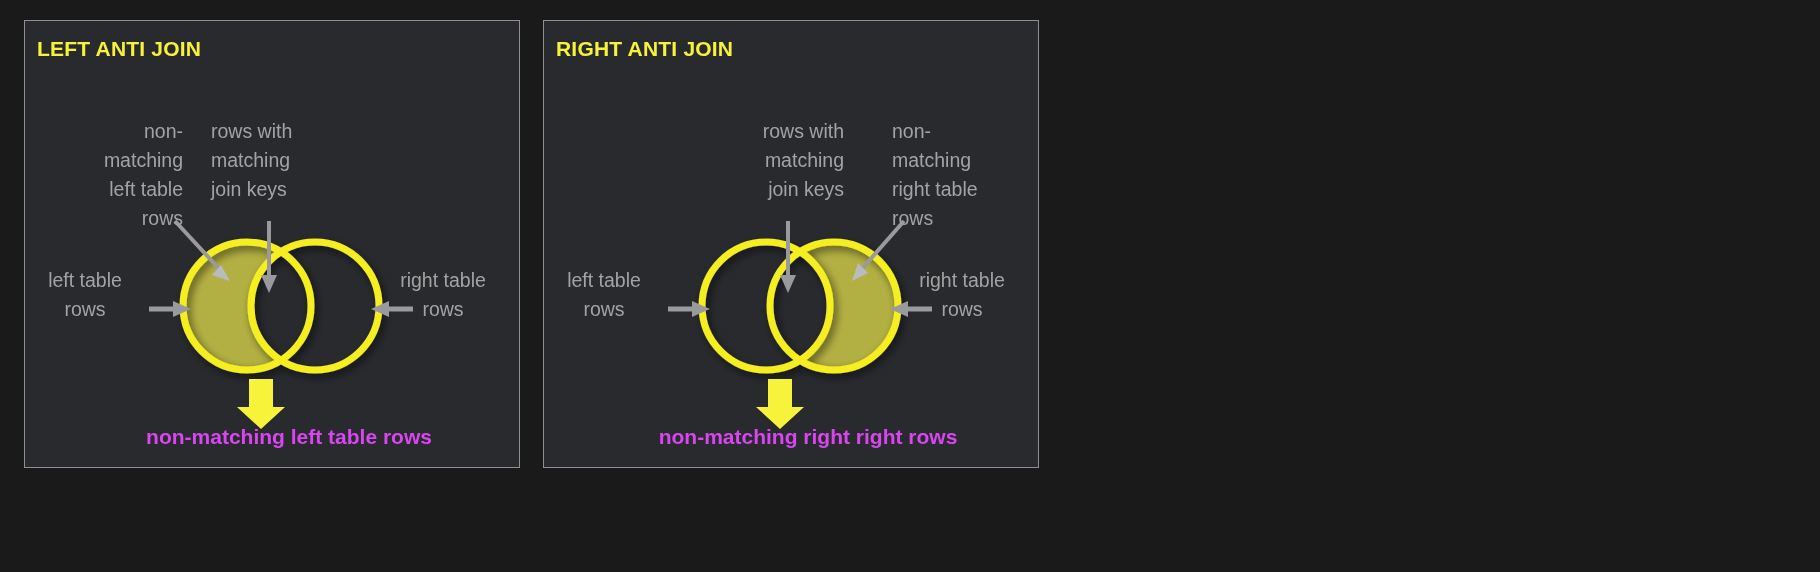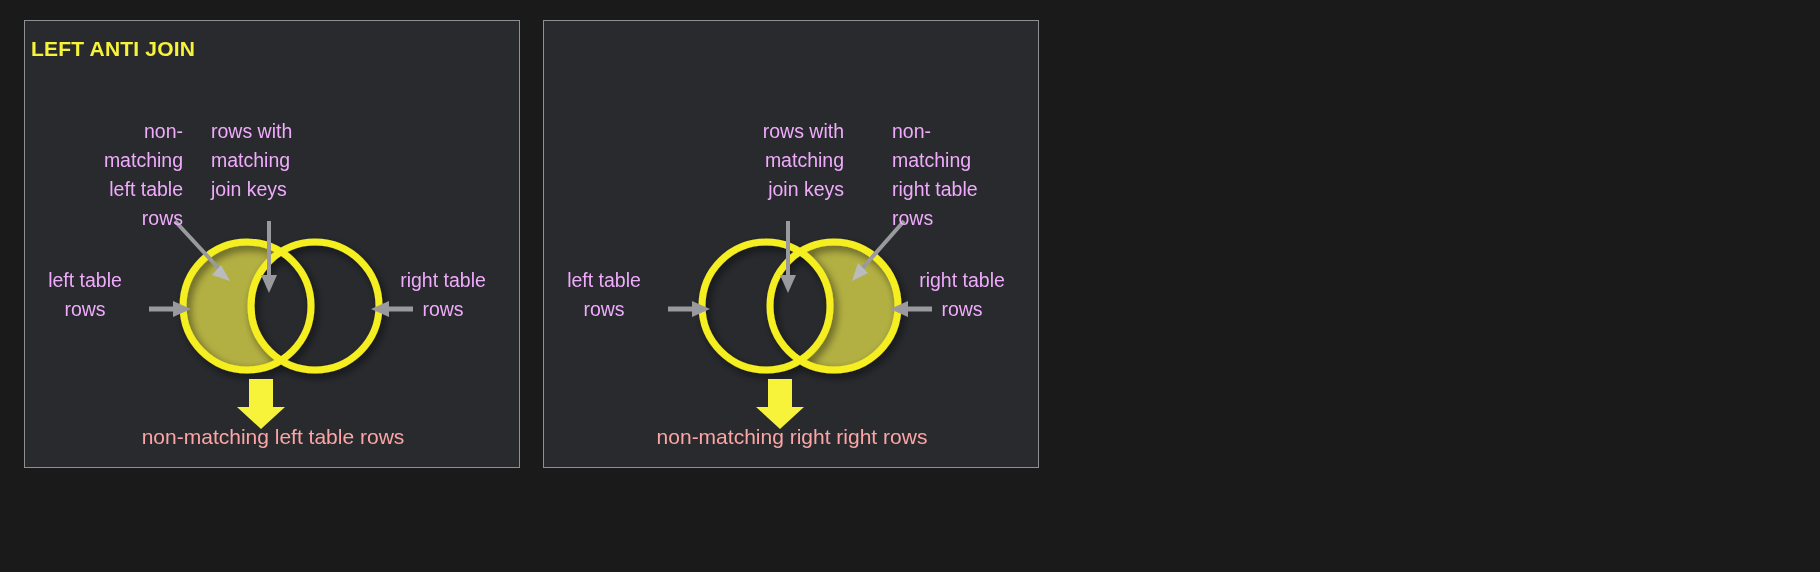--- a/index.html
+++ b/index.html
@@ -26,58 +26,59 @@
     height: 448px;
     background: #282a2e;
     border: 1px solid #8d8f93;
     box-sizing: border-box;
   }
   .panel-left  { left: 24px; }
   .panel-right { left: 543px; }
 
   .panel-title {
     position: absolute;
-    left: 6px;
+    left: 12px;
     top: 16px;
     font-size: 21px;
     font-weight: bold;
     color: #f7f23a;
     letter-spacing: 0.2px;
     white-space: nowrap;
   }
 
   .venn-wrap {
     position: absolute;
     left: 0;
     top: 0;
     width: 496px;
     height: 448px;
   }
   .venn-svg { display: block; }
 
   .anno {
     position: absolute;
-    color: #f0abfc;
+    color: #a3a3a3;
     font-size: 19.5px;
     line-height: 29px;
     white-space: pre-line;
   }
   .anno-center { text-align: center; }
   .anno-right  { text-align: right; }
   .anno-left   { text-align: left; }
 
   .caption {
     position: absolute;
     left: 0;
     width: 496px;
     top: 404px;
     text-align: center;
-    color: #fca5a5;
+    color: #d946ef;
     font-size: 21px;
-    font-weight: normal;
+    font-weight: bold;
+    padding-left: 16px;
   }
 </style>
 </head>
 <body>
 
 <div class="stage">
 
   <div class="panel panel-left">
 
     <div class="panel-title">LEFT ANTI JOIN</div>
@@ -147,20 +148,21 @@
 rows</div>
 
     <div class="anno anno-center" style="left:348px; top:245px; width:140px;">right table
 rows</div>
 
     <div class="caption">non-matching left table rows</div>
   </div>
 
   <div class="panel panel-right">
 
+    <div class="panel-title">RIGHT ANTI JOIN</div>
 
     <div class="venn-wrap">
       <svg class="venn-svg" width="496" height="448" viewBox="0 0 496 448">
         <defs>
           <mask id="maskRightOnly">
             <rect x="0" y="0" width="496" height="448" fill="black"></rect>
             <circle cx="290" cy="285" r="64" fill="white"></circle>
             <circle cx="222" cy="285" r="64" fill="black"></circle>
           </mask>
           <filter id="shadowR" x="-40%" y="-40%" width="180%" height="180%">

